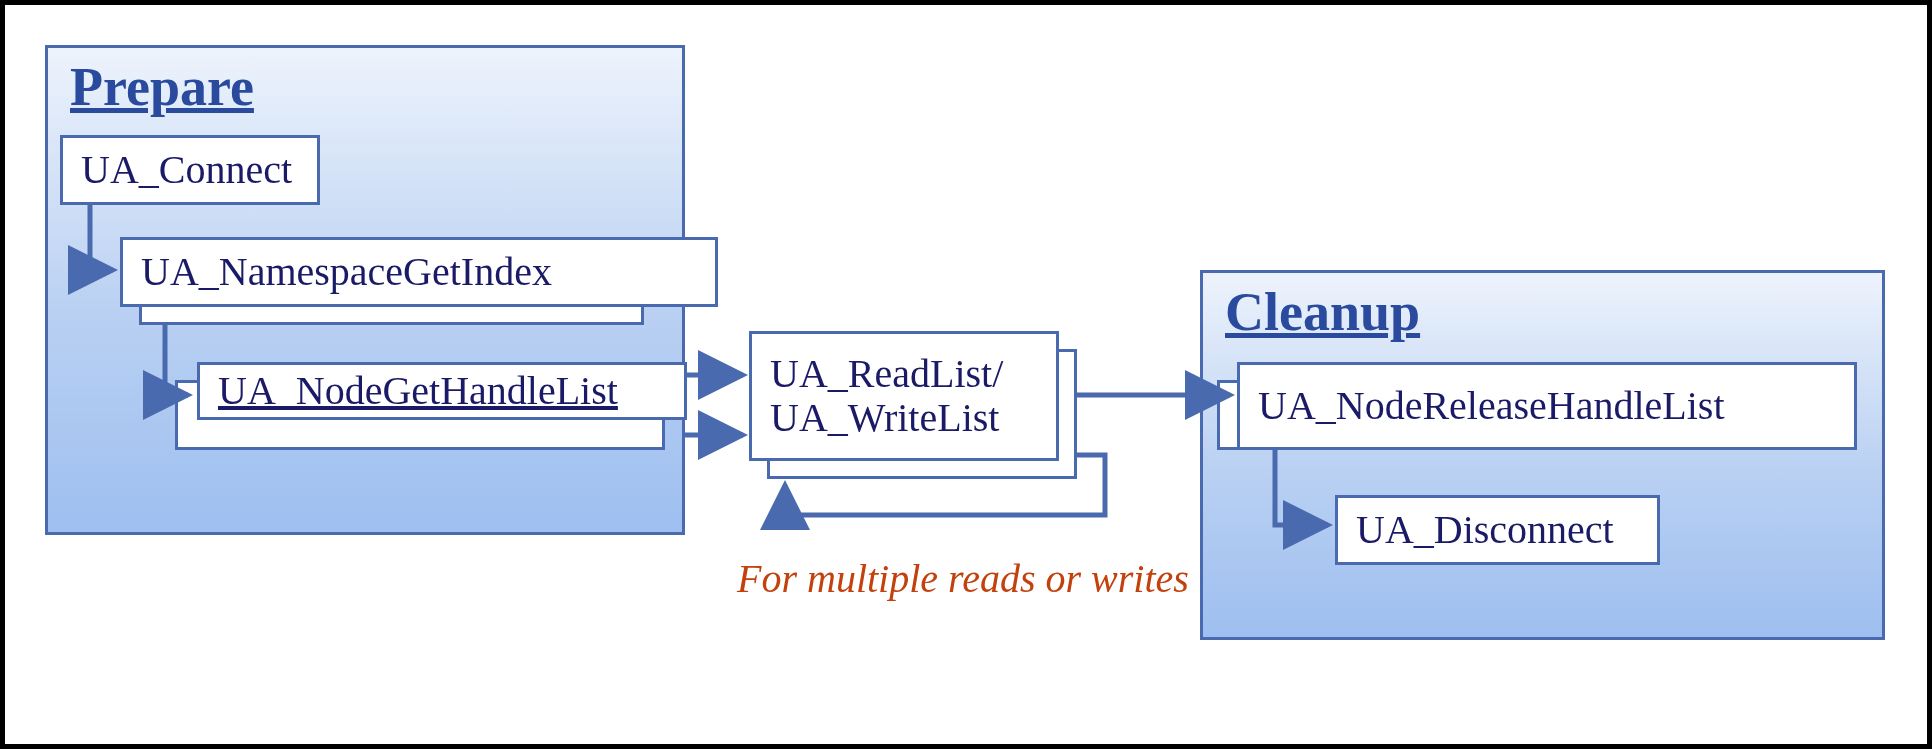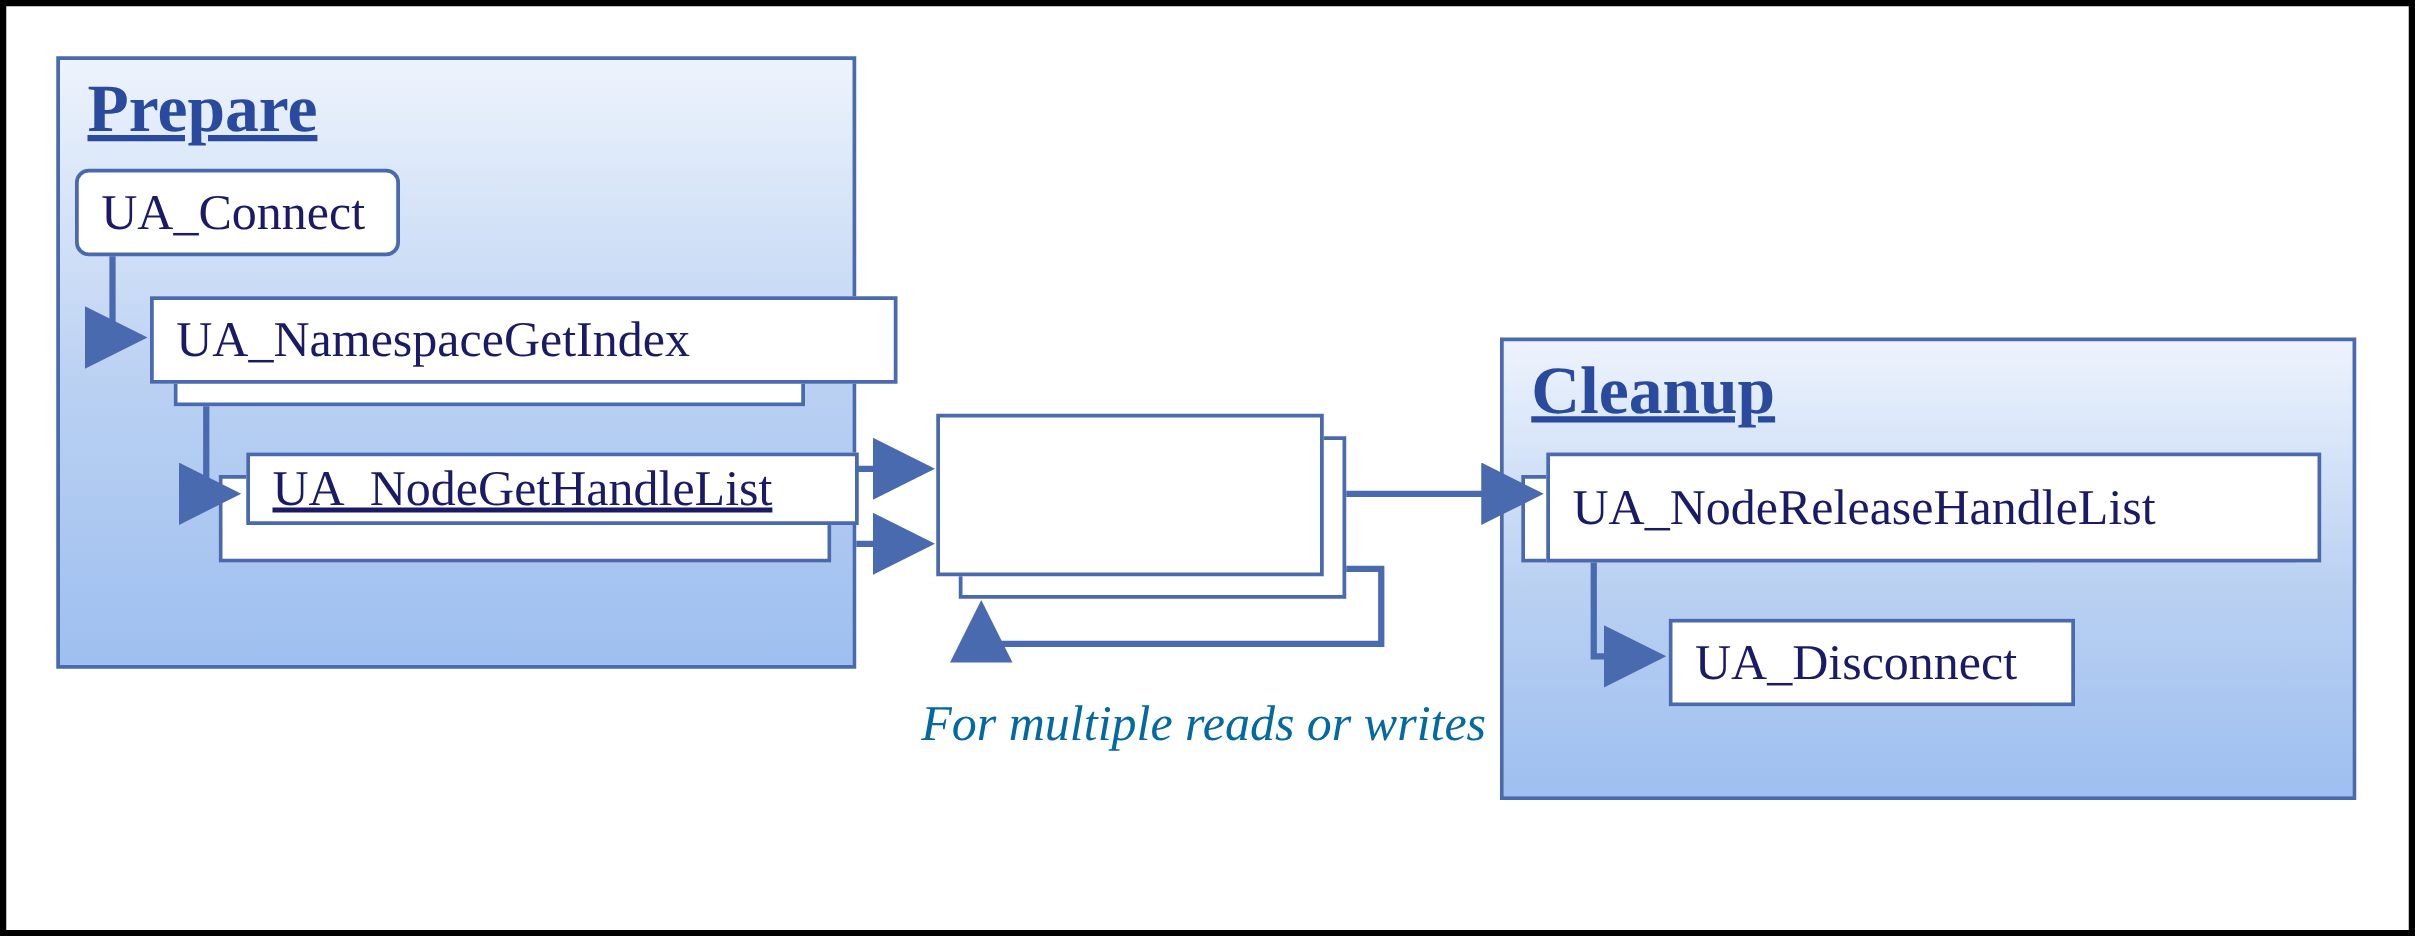--- a/index.html
+++ b/index.html
@@ -44,21 +44,21 @@
     line-height: 1.1;
   }
   .box .two-line {
     display: block;
     text-align: left;
   }
   .caption {
     position: absolute;
     font-style: italic;
     font-size: 40px;
-    color: #0369a1;
+    color: #c2410c;
   }
   svg.arrows {
     position: absolute;
     left: 0;
     top: 0;
     width: 1932px;
     height: 749px;
     pointer-events: none;
   }
   svg .arr {
@@ -72,35 +72,36 @@
 </style>
 </head>
 <body>
 
 <div class="canvas">
 
   <div class="panel" style="left:40px; top:40px; width:640px; height:490px;">
     <div class="panel-title">Prepare</div>
   </div>
 
-  <div class="box" style="left:55px; top:130px; width:260px; height:70px;border-radius:11px;">UA_Connect</div>
+  <div class="box" style="left:55px; top:130px; width:260px; height:70px;">UA_Connect</div>
 
   <div class="box" style="left:134px; top:250px; width:505px; height:70px;"></div>
 
   <div class="box" style="left:115px; top:232px; width:598px; height:70px;">UA_NamespaceGetIndex</div>
 
   <div class="box" style="left:170px; top:375px; width:490px; height:70px;"></div>
 
   <div class="box" style="left:192px; top:357px; width:490px; height:58px;text-decoration:underline;">UA_NodeGetHandleList</div>
 
   <div class="box" style="left:762px; top:344px; width:310px; height:130px;"></div>
 
   <div class="box" style="left:744px; top:326px; width:310px; height:130px;">
     <span class="two-line">
-      <br>
+      <span>UA_ReadList/</span><br>
+      <span>UA_WriteList</span>
     </span>
   </div>
 
   <div class="caption" style="left:732px; top:550px;">For multiple reads or writes</div>
 
   <div class="panel" style="left:1195px; top:265px; width:685px; height:370px;">
     <div class="panel-title">Cleanup</div>
   </div>
 
   <div class="box" style="left:1212px; top:375px; width:620px; height:70px;"></div>

